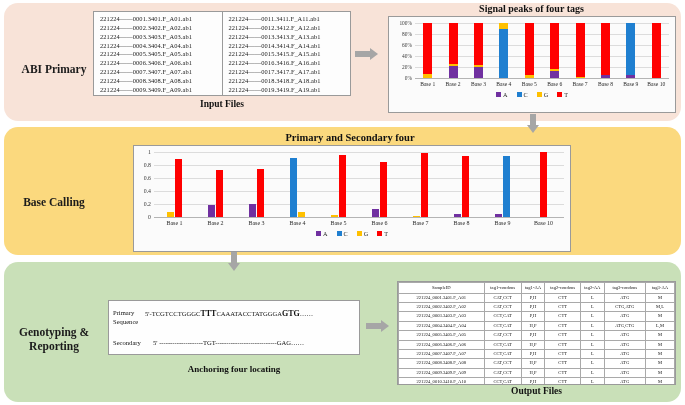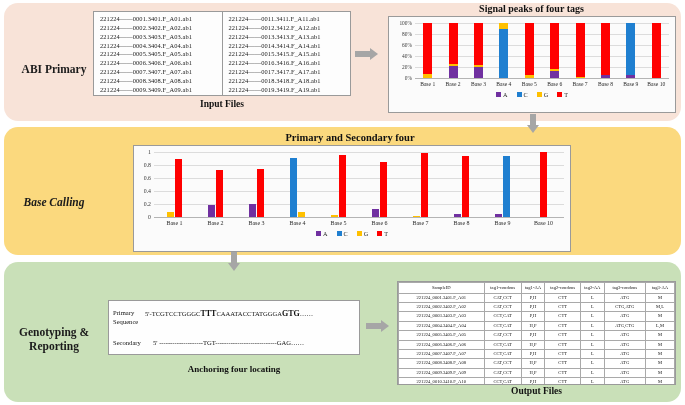--- a/index.html
+++ b/index.html
@@ -77,21 +77,21 @@
   #output-caption{left:397px;top:386px;width:279px;font-size:9.5px;}
 </style>
 </head>
 <body>
 
 <div class="band band-abi"></div>
 <div class="band band-base"></div>
 <div class="band band-geno"></div>
 
 <div class="stage-label" style="top:62px;">ABI Primary</div>
-<div class="stage-label" style="top:195px;font-style:italic;">Base Calling</div>
+<div class="stage-label" style="top:195px;">Base Calling</div>
 <div class="stage-label" style="top:325px;white-space:pre-line;">Genotyping &amp;
 Reporting</div>
 
 <div class="panel" id="input-files">
   <div class="files-wrap">
     <div class="files-col">
         <div class="file-line">221224——0001.3401.F_A01.ab1</div>
         <div class="file-line">221224——0002.3402.F_A02.ab1</div>
         <div class="file-line">221224——0003.3403.F_A03.ab1</div>
         <div class="file-line">221224——0004.3404.F_A04.ab1</div>

